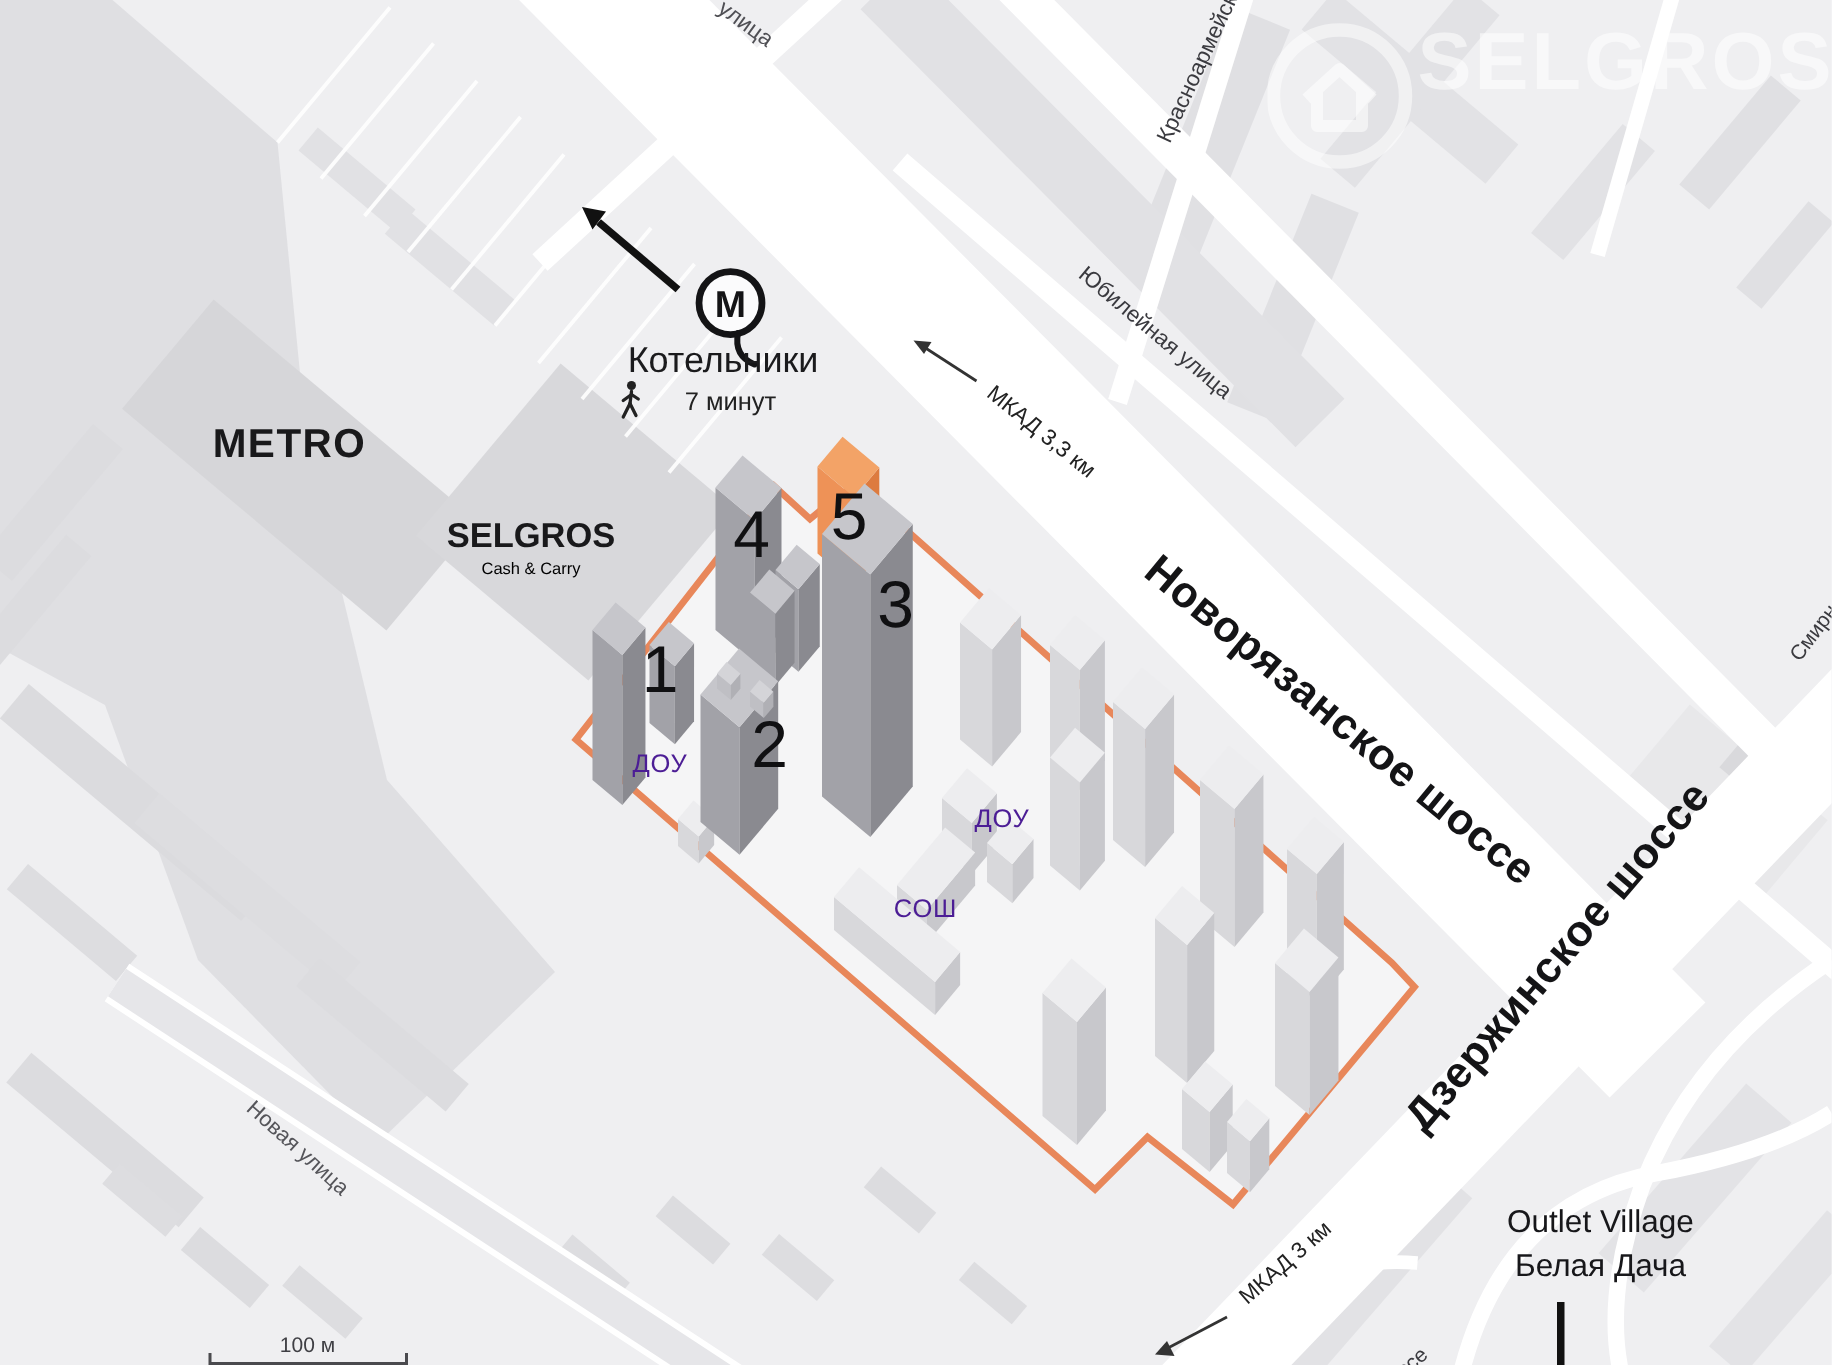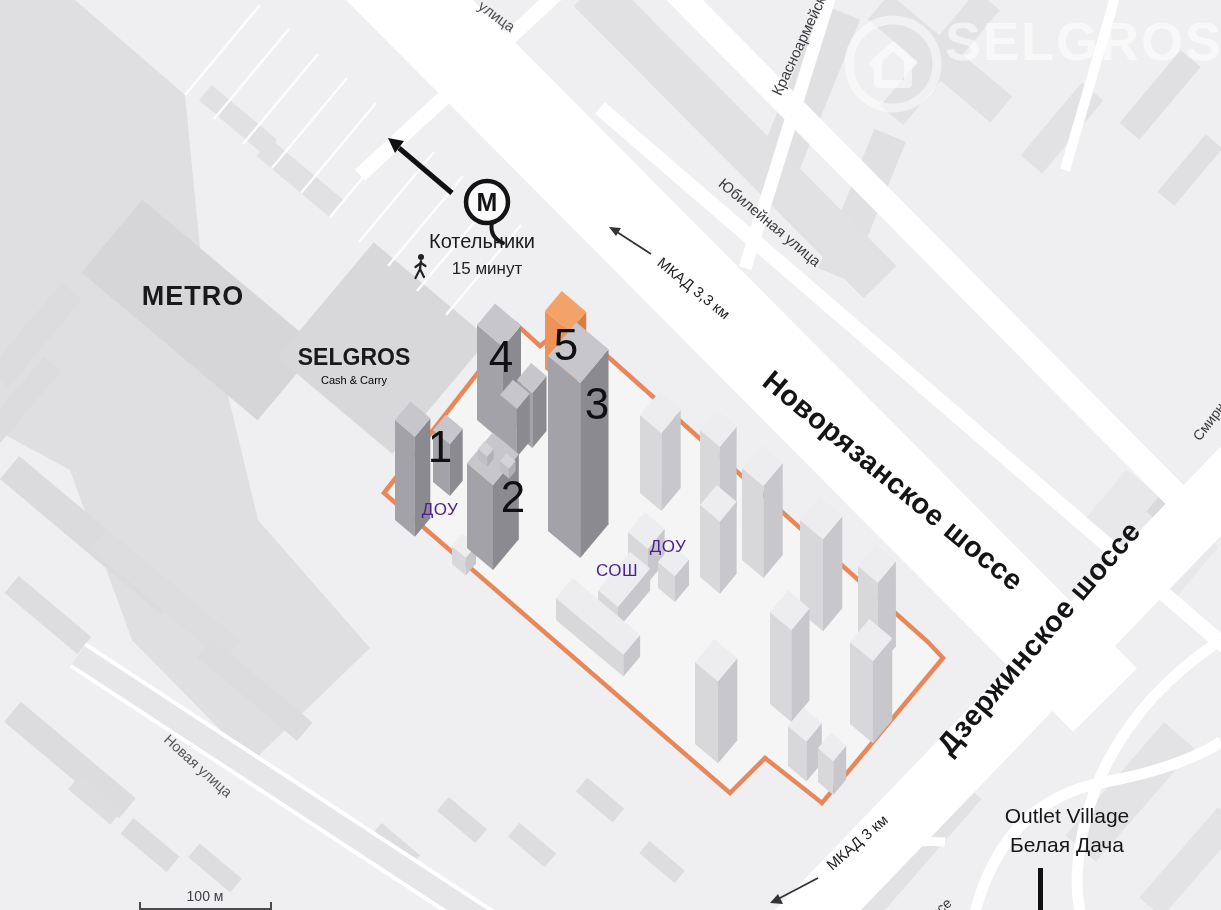--- a/index.html
+++ b/index.html
@@ -261,36 +261,36 @@
   <div class="lbl street" style="left:802px;top:38px;--r:-65deg;">Красноармейская</div>
   <div class="lbl street" style="left:770px;top:222px;--r:40deg;">Юбилейная улица</div>
   <div class="lbl street" style="left:694px;top:288px;--r:39deg;color:#222;">МКАД 3,3 км</div>
   <div class="lbl shosse" style="left:893px;top:481px;--r:39.5deg;">Новорязанское шоссе</div>
   <div class="lbl shosse" style="left:1039px;top:638px;--r:-49.5deg;">Дзержинское шоссе</div>
   <div class="lbl street" style="left:1222px;top:404px;--r:-53deg;font-size:14px;">Смирновская</div>
   <div class="lbl street" style="left:198px;top:766px;--r:42deg;font-size:14.5px;color:#55555a;">Новая улица</div>
   <div class="lbl street" style="left:857px;top:842px;--r:-41deg;color:#222;">МКАД 3 км</div>
   <div class="lbl street" style="left:934px;top:914px;--r:-41deg;font-size:14px;">шоссе</div>
 
-  <div class="lbl" style="left:482px;top:241px;font-size:20px;color:#1b1b1d;">Котельники</div>
-  <div class="lbl" style="left:487px;top:268px;font-size:17px;color:#222;">15 минут</div>
+  <div class="lbl" style="left:482px;top:241px;font-size:24px;color:#1b1b1d;">Котельники</div>
+  <div class="lbl" style="left:487px;top:268px;font-size:17px;color:#222;">7 минут</div>
 
   <div class="lbl" style="left:193px;top:296px;font-size:27px;font-weight:800;letter-spacing:1px;color:#19191b;text-align:right;">METRO</div>
   <div class="lbl" style="left:354px;top:357px;font-size:23px;font-weight:800;color:#19191b;text-align:center;">SELGROS</div>
   <div class="lbl" style="left:354px;top:380px;font-size:11px;color:#000000;">Cash &amp; Carry</div>
 
   <div class="lbl num" style="left:440px;top:447px;">1</div>
   <div class="lbl num" style="left:513px;top:497px;">2</div>
   <div class="lbl num" style="left:597px;top:404px;">3</div>
   <div class="lbl num" style="left:501px;top:357px;">4</div>
   <div class="lbl num" style="left:566px;top:345px;">5</div>
 
   <div class="lbl fac" style="left:440px;top:509px;">ДОУ</div>
   <div class="lbl fac" style="left:668px;top:546px;">ДОУ</div>
-  <div class="lbl fac" style="left:617px;top:570px;">СОШ</div>
+  <div class="lbl fac" style="left:617px;top:606px;">СОШ</div>
 
   <div class="lbl" style="left:1067px;top:815px;font-size:21px;color:#17171a;">Outlet Village</div>
   <div class="lbl" style="left:1067px;top:844px;font-size:21px;color:#17171a;">Белая Дача</div>
 
   <div class="lbl" style="left:205px;top:896px;font-size:14px;color:#3f3f44;">100 м</div>
 
   <div class="wm">
     <svg width="100" height="115" viewBox="0 0 100 115">
       <circle cx="48" cy="56" r="44" stroke="rgba(255,255,255,.5)" stroke-width="9" fill="none"></circle>
       <path d="M26,58 L48,38 L70,58 M33,52 L33,76 L63,76 L63,52" stroke="rgba(255,255,255,.55)" stroke-width="8" fill="none" stroke-linejoin="round"></path>

